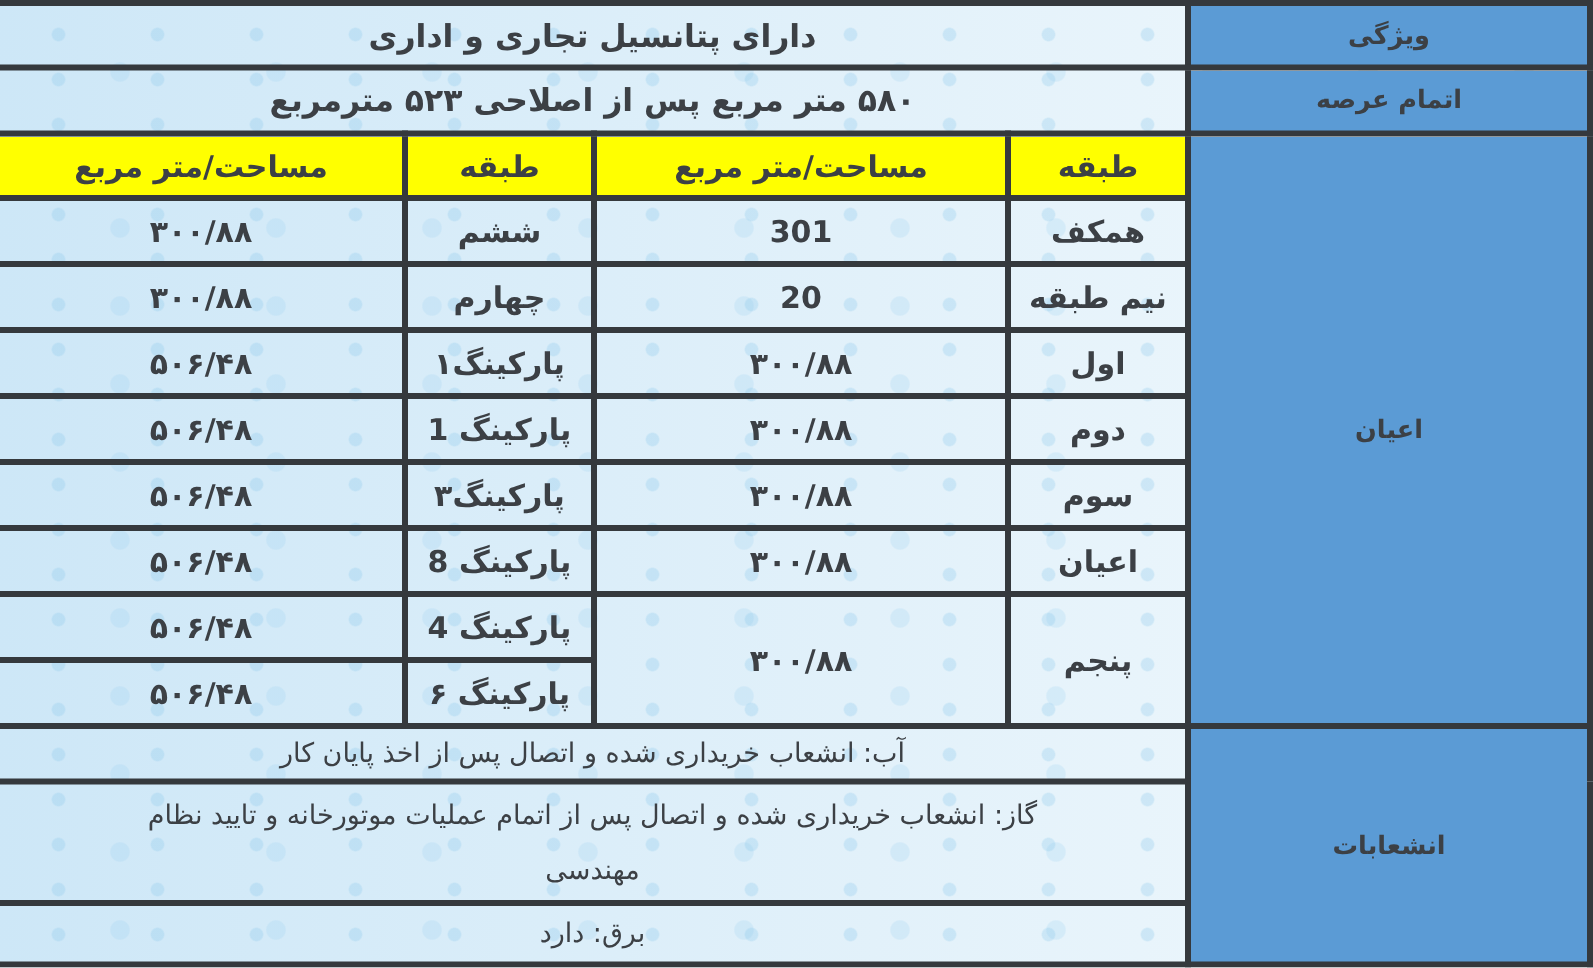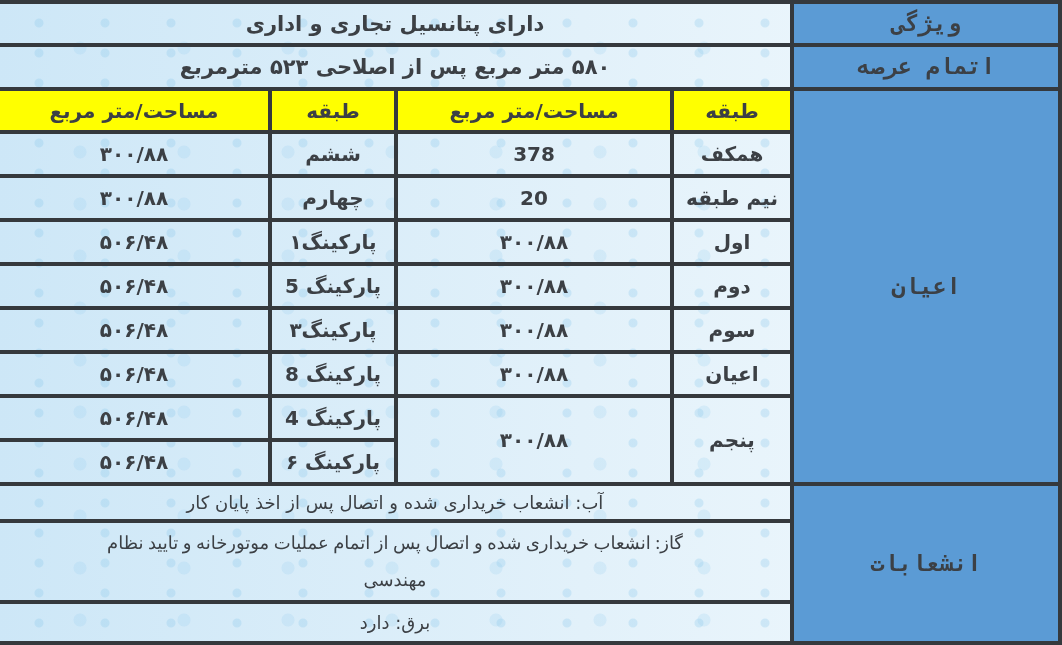--- a/index.html
+++ b/index.html
@@ -32,44 +32,43 @@
   table.prop td{
     border:4px solid #35393d;
     text-align:center;
     vertical-align:middle;
     color:#3c4045;
     padding:0 4px;
     overflow:hidden;
   }
   td.label-cell{
     background:#5b9bd5;
-    font-size:23px;
+    font-size:17px;
     font-weight:bold;
     color:#33383d;
-    font-family:Liberation Mono, monospace;
   }
   td.banner-cell{
     font-size:21px;
     font-weight:bold;
   }
   td.head-cell{
     background:#ffff00;
     font-size:20px;
     font-weight:bold;
   }
   td.data-cell{
     font-size:20px;
     font-weight:bold;
   }
   td.util-cell{
     font-size:18px;
     font-weight:normal;
     color:#43474c;
   }
-  .gas-line{line-height:37px;font-family:Liberation Serif, serif;}
+  .gas-line{line-height:37px;}
   tr.r-feature{height:43px;}
   tr.r-land{height:44px;}
   tr.r-head{height:43px;}
   tr.r-data{height:44px;}
   tr.r-water{height:37px;}
   tr.r-gas{height:81px;}
   tr.r-elec{height:41px;}
 </style>
 </head>
 <body>
@@ -98,21 +97,21 @@
     <tr class="r-head">
       <td class="label-cell" rowspan="9">اعیان</td>
       <td class="head-cell">طبقه</td>
       <td class="head-cell">مساحت/متر مربع</td>
       <td class="head-cell">طبقه</td>
       <td class="head-cell">مساحت/متر مربع</td>
     </tr>
 
     <tr class="r-data">
       <td class="data-cell">همکف</td>
-      <td class="data-cell">378</td>
+      <td class="data-cell">301</td>
       <td class="data-cell">ششم</td>
       <td class="data-cell">۳۰۰/۸۸</td>
     </tr>
 
     <tr class="r-data">
       <td class="data-cell">نیم طبقه</td>
       <td class="data-cell">20</td>
       <td class="data-cell">چهارم</td>
       <td class="data-cell">۳۰۰/۸۸</td>
     </tr>
@@ -120,21 +119,21 @@
     <tr class="r-data">
       <td class="data-cell">اول</td>
       <td class="data-cell">۳۰۰/۸۸</td>
       <td class="data-cell">پارکینگ۱</td>
       <td class="data-cell">۵۰۶/۴۸</td>
     </tr>
 
     <tr class="r-data">
       <td class="data-cell">دوم</td>
       <td class="data-cell">۳۰۰/۸۸</td>
-      <td class="data-cell">پارکینگ 5</td>
+      <td class="data-cell">پارکینگ 1</td>
       <td class="data-cell">۵۰۶/۴۸</td>
     </tr>
 
     <tr class="r-data">
       <td class="data-cell">سوم</td>
       <td class="data-cell">۳۰۰/۸۸</td>
       <td class="data-cell">پارکینگ۳</td>
       <td class="data-cell">۵۰۶/۴۸</td>
     </tr>
 

